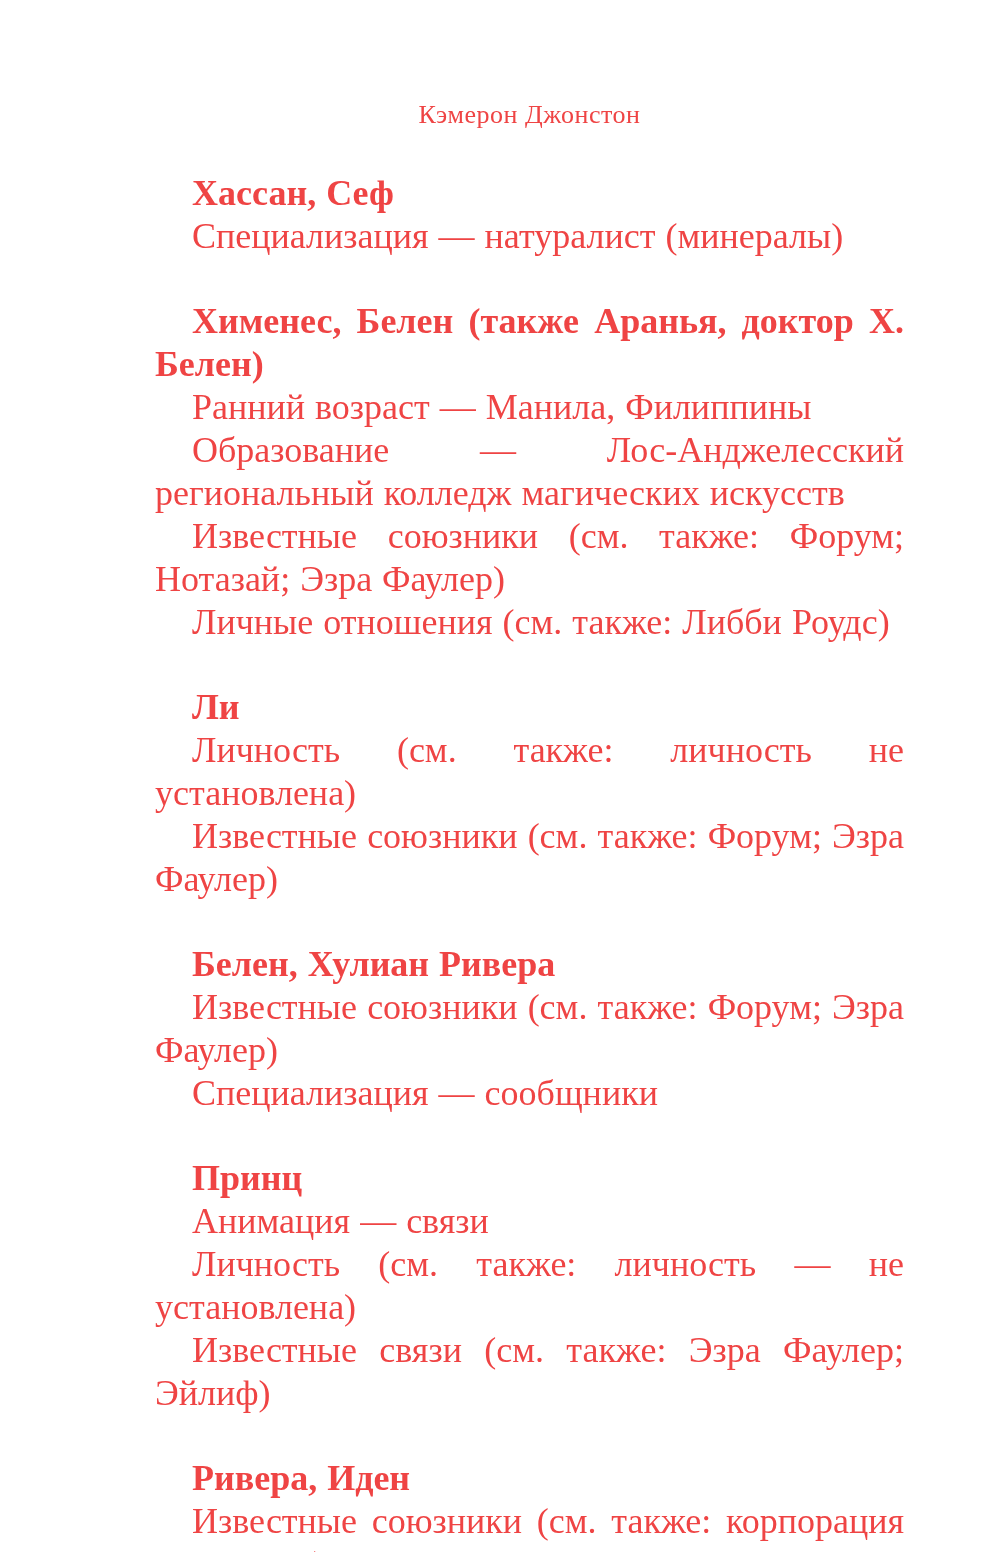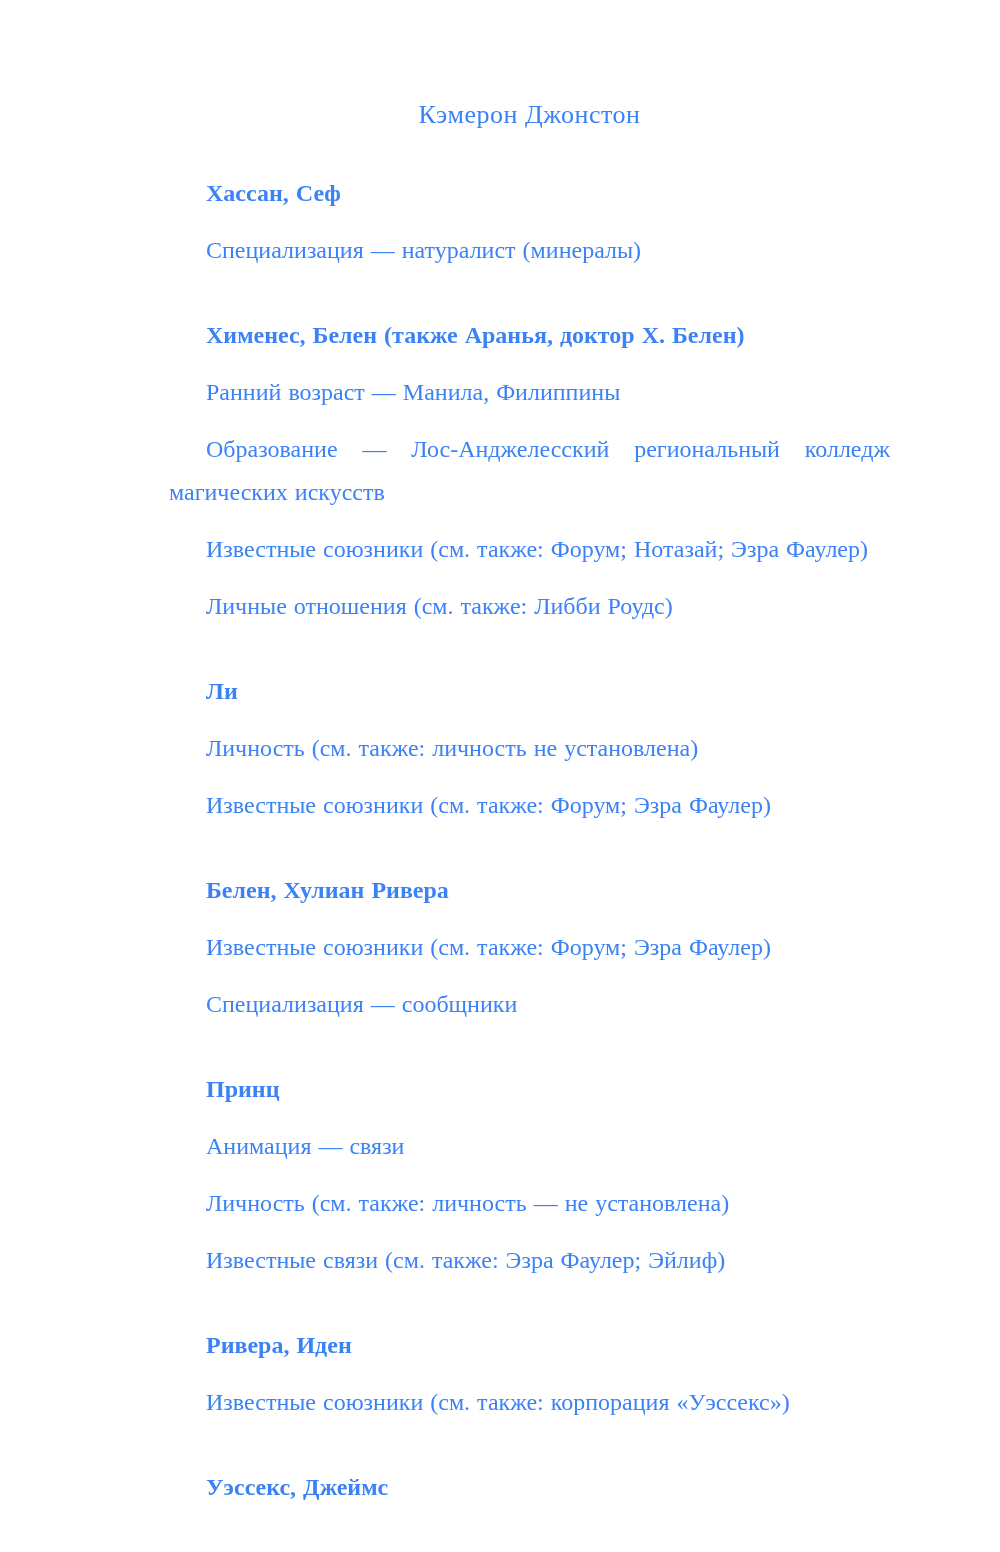--- a/index.html
+++ b/index.html
@@ -5,42 +5,42 @@
   html, body {
     margin: 0;
     padding: 0;
     background: #ffffff;
   }
   .page {
     position: relative;
     width: 1000px;
     height: 1552px;
     background: #ffffff;
-    color: #3b82f6;
+    color: #ef4444;
     font-family: "Liberation Serif", "DejaVu Serif", serif;
     box-sizing: border-box;
     padding: 100px 96px 0 155px;
     overflow: hidden;
   }
   .running-head {
     text-align: center;
     font-size: 26px;
     line-height: 30px;
     letter-spacing: 0.5px;
     margin: 0 0 14px 0;
   }
   .content {
     width: 749px;
   }
   .entry {
     margin-top: 42px;
   }
   .entry p {
-    margin: 14px;
-    font-size: 24px;
+    margin: 0;
+    font-size: 36px;
     line-height: 43px;
     text-align: justify;
     text-indent: 37px;
     word-spacing: 1px;
     hyphens: none;
   }
   .entry-name {
     font-weight: bold;
   }
 </style>

